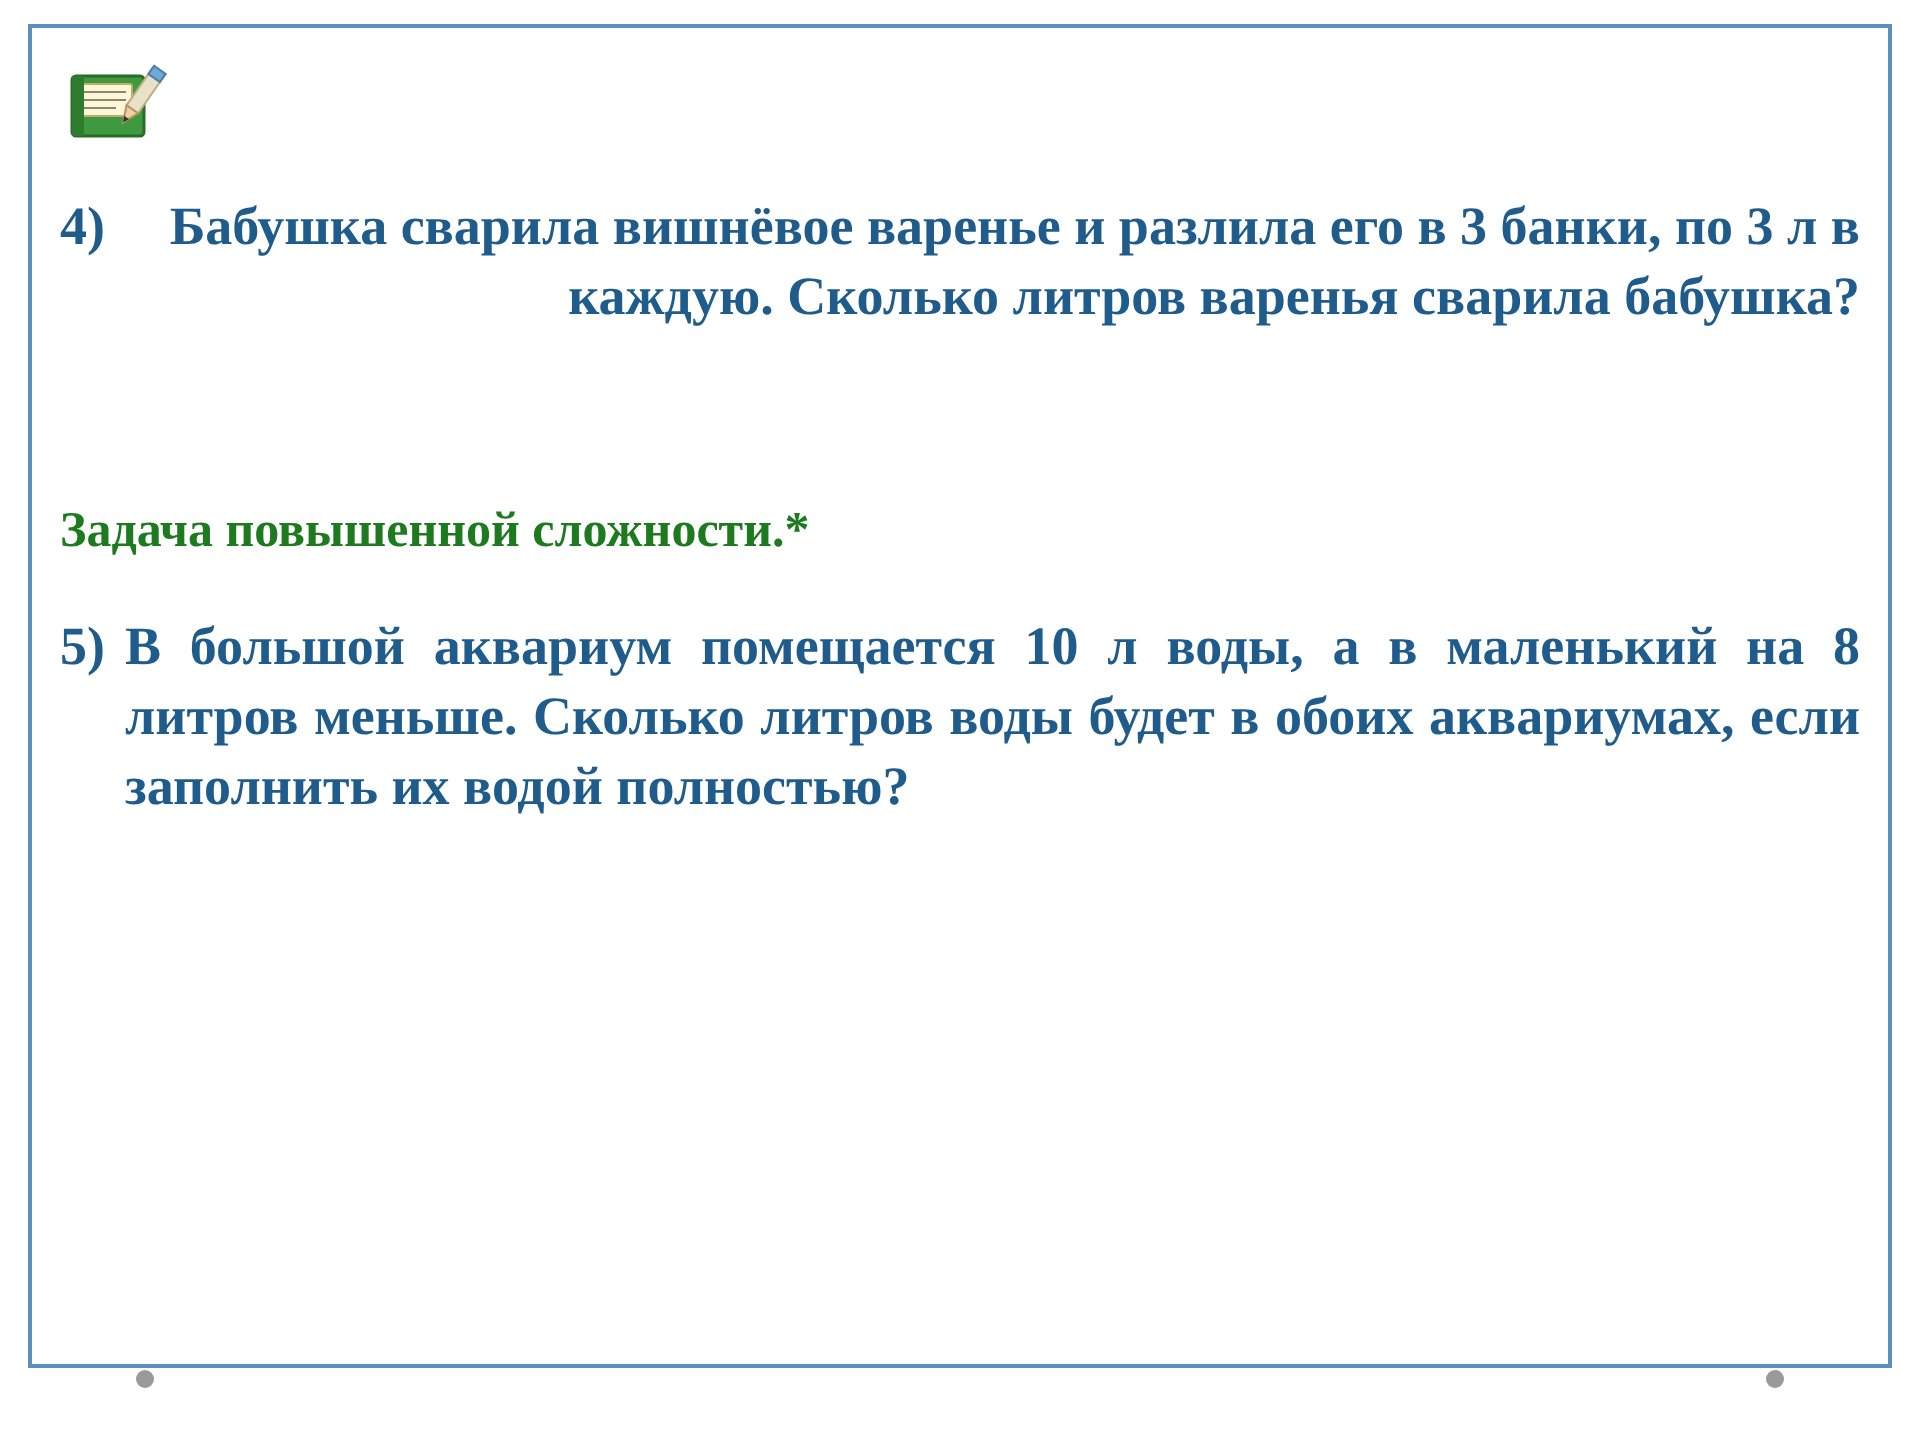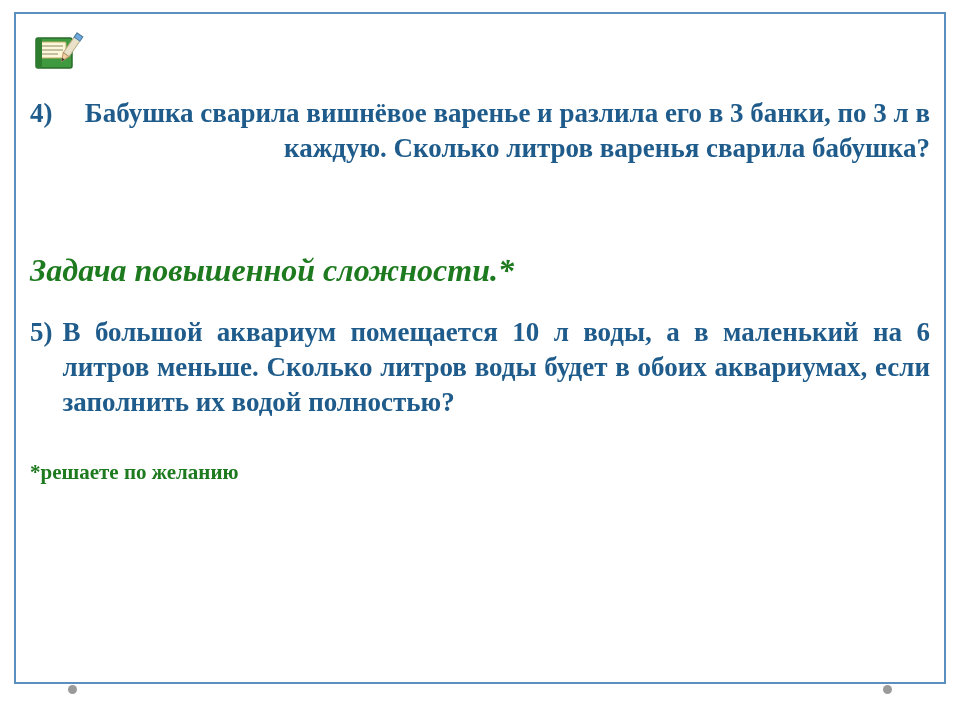--- a/index.html
+++ b/index.html
@@ -68,23 +68,22 @@
   #task5 .task-num {
     padding-right: 10px;
   }
   #task5 .task-text {
     text-align: justify;
     text-align-last: left;
   }
   .heading-green {
     color: #1e7a1e;
     font-weight: bold;
-    font-size: 32px;
+    font-size: 25px;
     margin: 0;
-    font-style: italic;
   }
   .footnote-green {
     color: #1e7a1e;
     font-weight: bold;
     font-size: 21px;
     margin: 0;
   }
   .spacer-big { height: 86px; }
   .spacer-mid { height: 26px; }
   .spacer-small { height: 40px; }
@@ -130,23 +129,22 @@
     </div>
 
     <div class="spacer-big"></div>
 
     <p class="heading-green">Задача повышенной сложности.*</p>
 
     <div class="spacer-mid"></div>
 
     <div class="task-block" id="task5">
       <span class="task-num">5)</span>
-      <span class="task-text">В  большой  аквариум  помещается 10 л  воды,  а в маленький на 6 литров меньше.  Сколько литров  воды  будет  в  обоих  аквариумах, если  заполнить  их  водой  полностью?</span>
+      <span class="task-text">В  большой  аквариум  помещается 10 л  воды,  а в маленький на 8 литров меньше.  Сколько литров  воды  будет  в  обоих  аквариумах, если  заполнить  их  водой  полностью?</span>
     </div>
 
     <div class="spacer-small"></div>
 
-    <p class="footnote-green">*решаете по желанию</p>
   </div>
 
   <span class="dot dot-left"></span>
   <span class="dot dot-right"></span>
 </div>
 
 </body></html>

